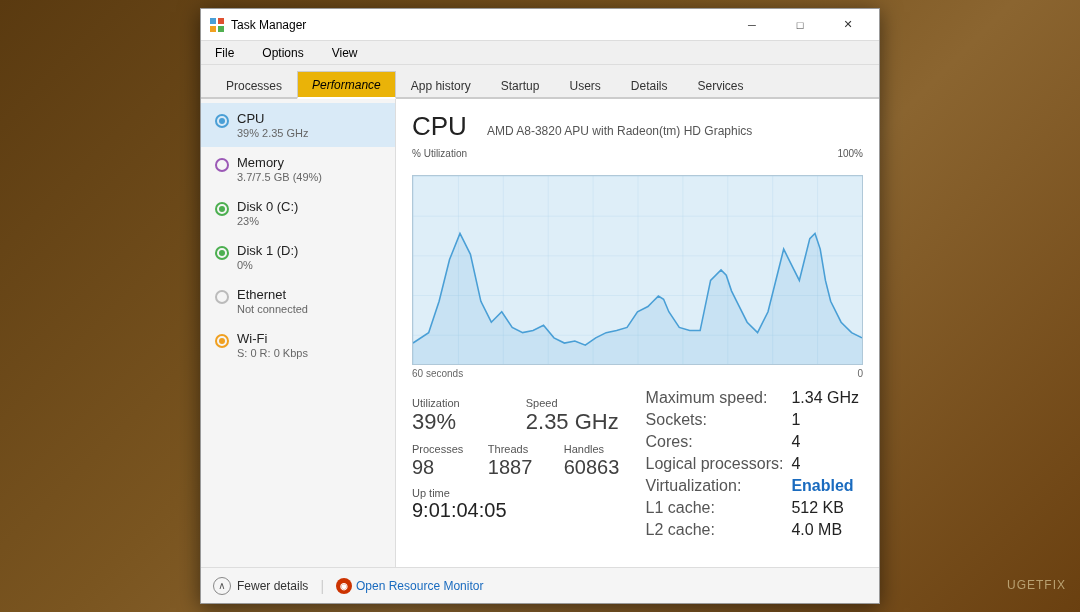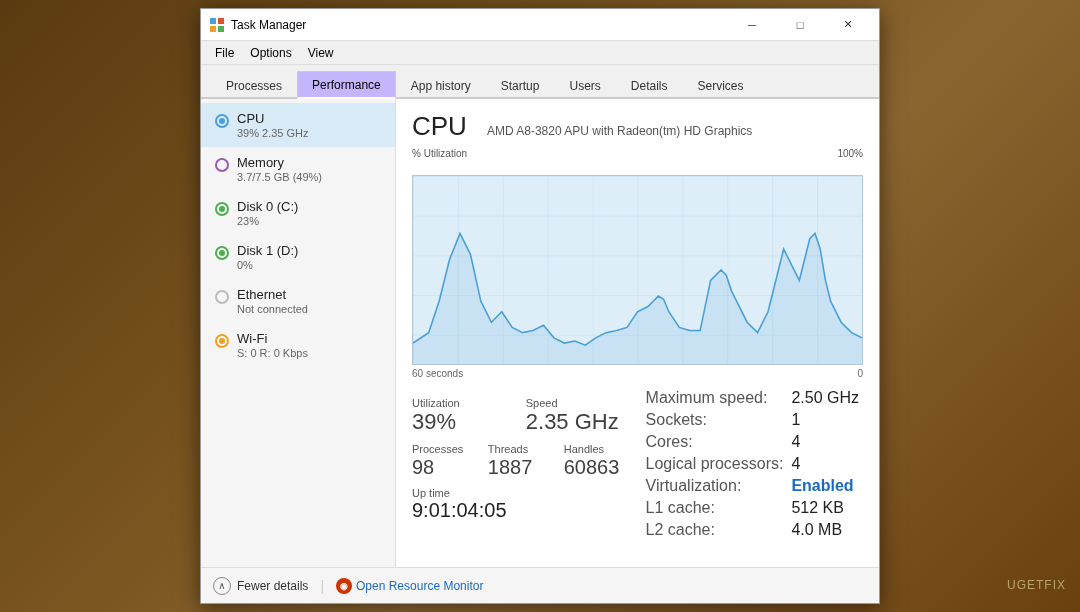--- a/index.html
+++ b/index.html
@@ -58,21 +58,21 @@
       background: transparent;
       border: none;
     }
     .menubar {
       background: #f0f0f0;
       height: 24px;
       display: flex;
       align-items: center;
       padding: 8px 6px;
       border-bottom: 1px solid #ddd;
-      gap: 0;
+      gap: 12px;
     }
     .menu-item {
       padding: 2px 8px;
       font-size: 12px;
       color: #000;
       cursor: pointer;
     }
     .tabs-bar {
       background: #f0f0f0;
       display: flex;
@@ -88,25 +88,26 @@
       cursor: pointer;
       height: 28px;
       display: flex;
       align-items: center;
       border: 1px solid transparent;
       border-bottom: none;
       position: relative;
       top: 2px;
     }
     .tab.active {
-      background: #c4b5fd;
+      background: #eab308;
       border-color: #ccc;
       border-bottom: 2px solid #fff;
       color: #000;
       z-index: 2;
+      font-style: italic;
     }
     .content {
       display: flex;
       background: #fff;
       height: 468px;
     }
     .sidebar {
       width: 195px;
       background: #f5f5f5;
       border-right: 1px solid #ddd;
@@ -486,21 +487,21 @@
             <div class="stat-label">Up time</div>
             <div class="uptime-val">9:01:04:05</div>
           </div>
         </div>
 
         <div class="right-stats">
           <table>
             <tbody>
                 <tr>
               <td>Maximum speed:</td>
-              <td class="val">2.50 GHz</td>
+              <td class="val">1.34 GHz</td>
             </tr>
             <tr>
               <td>Sockets:</td>
               <td class="val">1</td>
             </tr>
             <tr>
               <td>Cores:</td>
               <td class="val">4</td>
             </tr>
             <tr>

